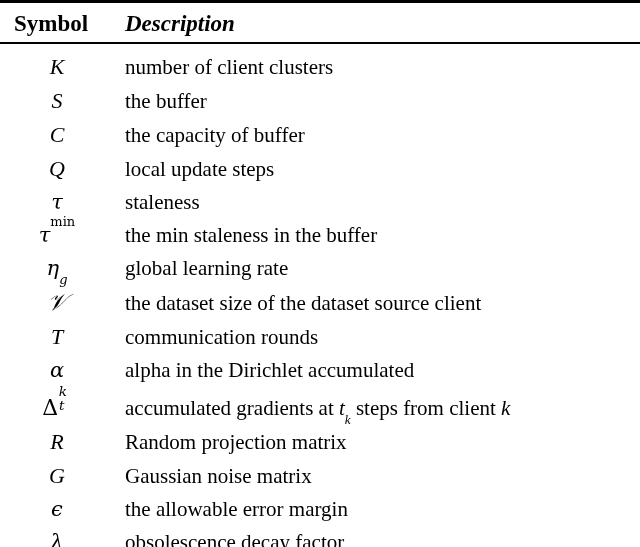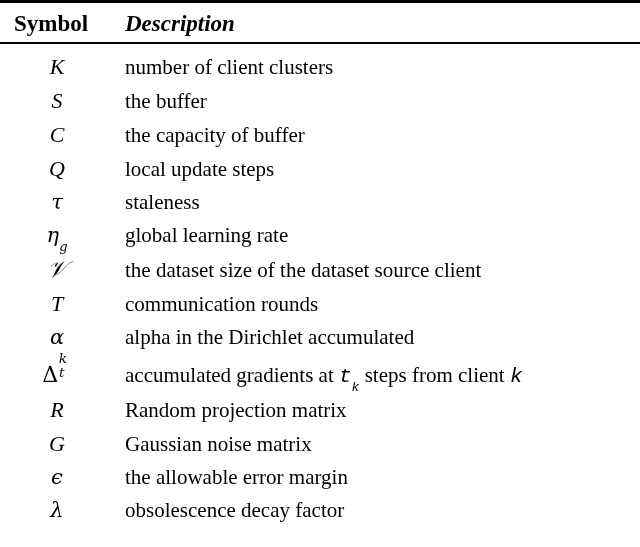--- a/index.html
+++ b/index.html
@@ -114,21 +114,21 @@
   }
   .supsub > .s-dn {
     position: absolute;
     left: 0.06em;
     top: 0.42em;
     font-size: 0.62em;
     font-style: italic;
   }
   .inlinemath {
     font-style: italic;
-    font-family: Liberation Mono, monospace;
+    font-family: Liberation Serif, serif;
   }
 </style>
 </head>
 <body>
 
 <div class="page">
 
   <table class="symtable">
     <colgroup>
       <col style="width:122px">
@@ -171,20 +171,24 @@
       <tr>
         <td class="sym"><span class="math">Q</span></td>
         <td class="desc">local update steps</td>
       </tr>
 
       <tr>
         <td class="sym"><span class="greek">τ</span></td>
         <td class="desc">staleness</td>
       </tr>
 
+      <tr>
+        <td class="sym"><span class="greek">τ<sup class="sm upr">min</sup></span></td>
+        <td class="desc">the min staleness in the buffer</td>
+      </tr>
 
       <tr>
         <td class="sym"><span class="greek">η<sub class="sm">g</sub></span></td>
         <td class="desc">global learning rate</td>
       </tr>
 
       <tr>
         <td class="sym"><span class="cal">𝒱</span></td>
         <td class="desc">the dataset size of the dataset source client</td>
       </tr>

